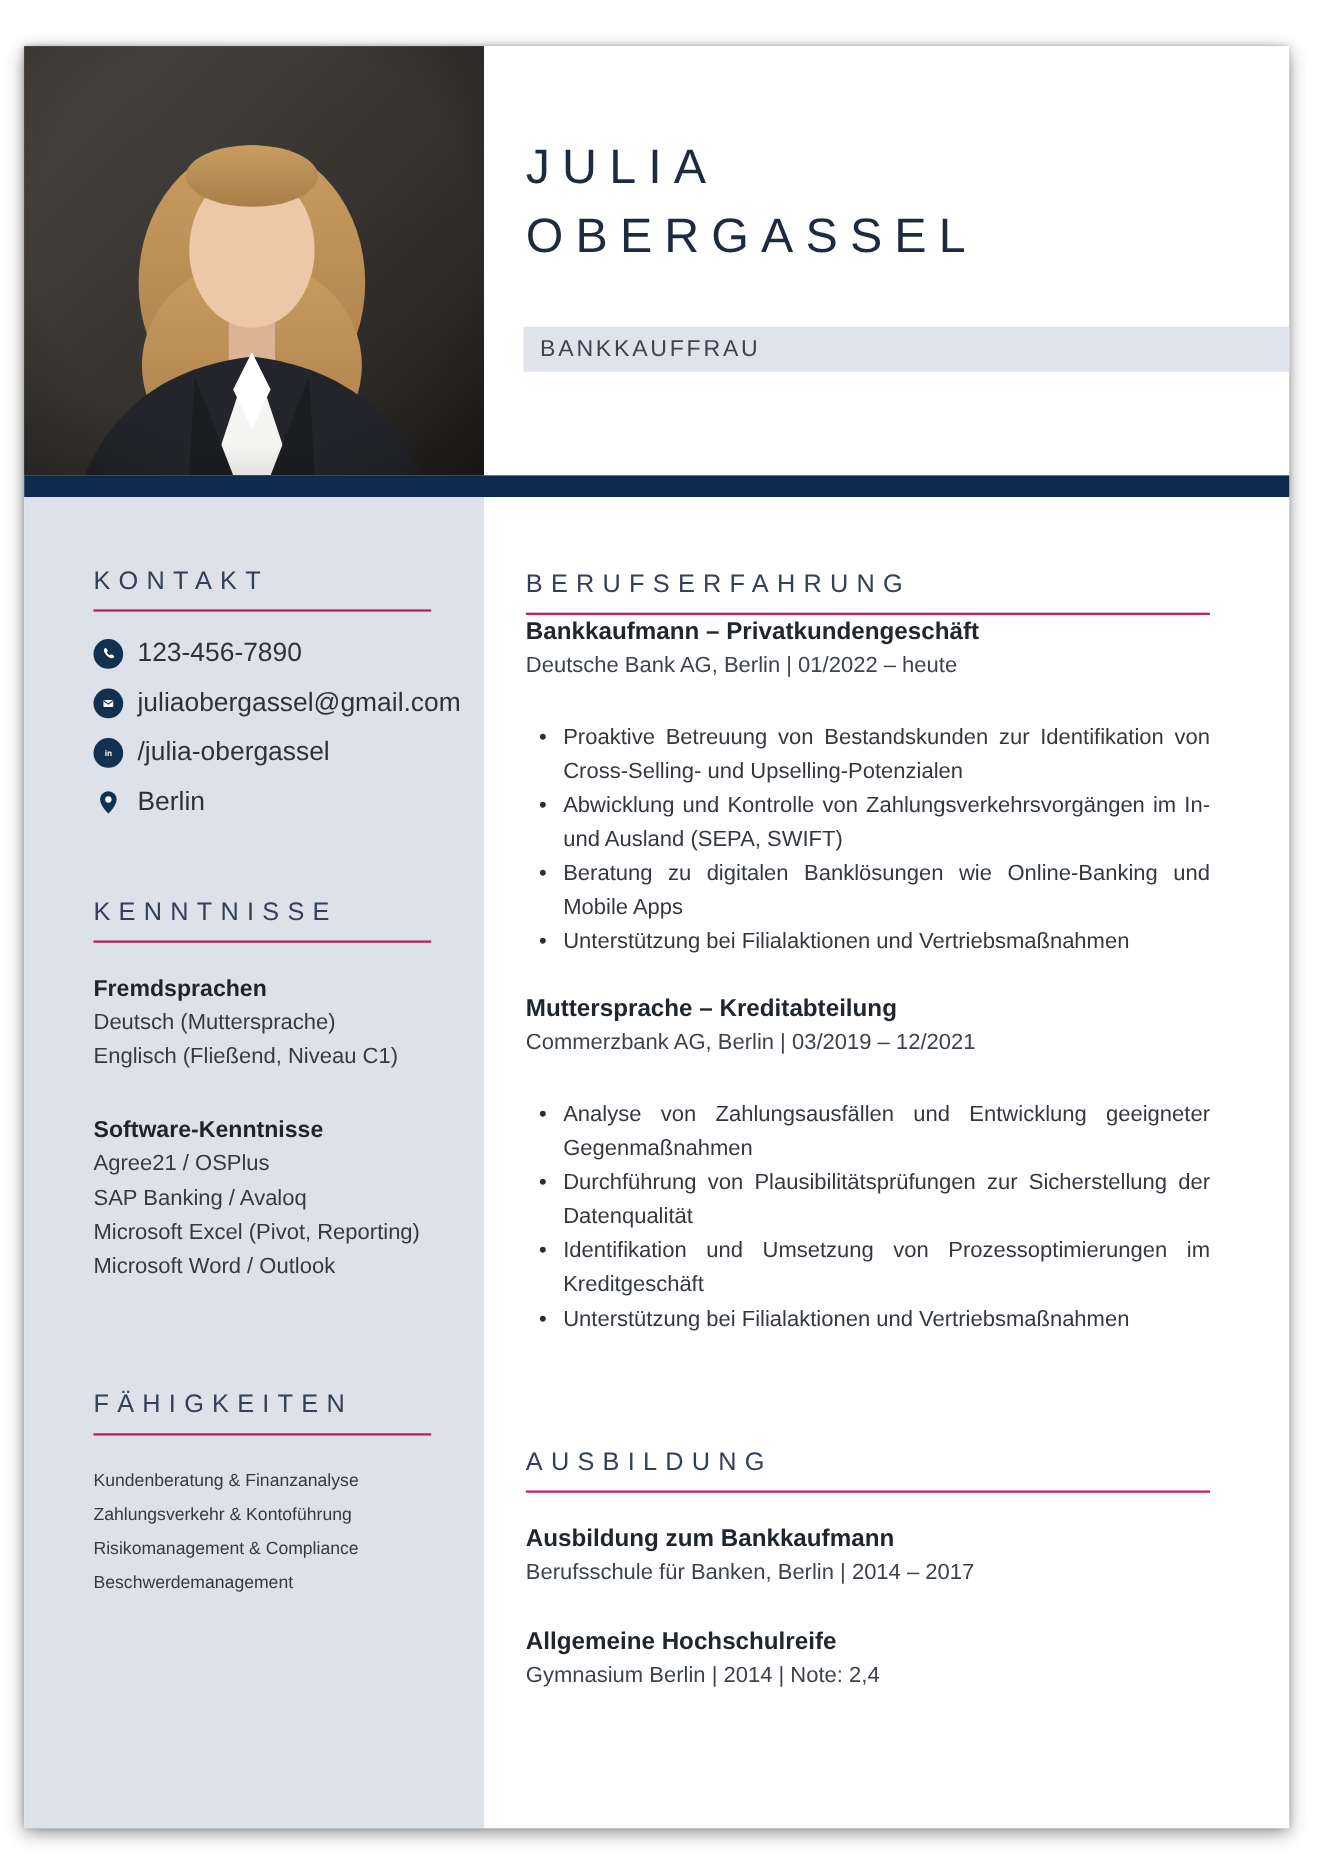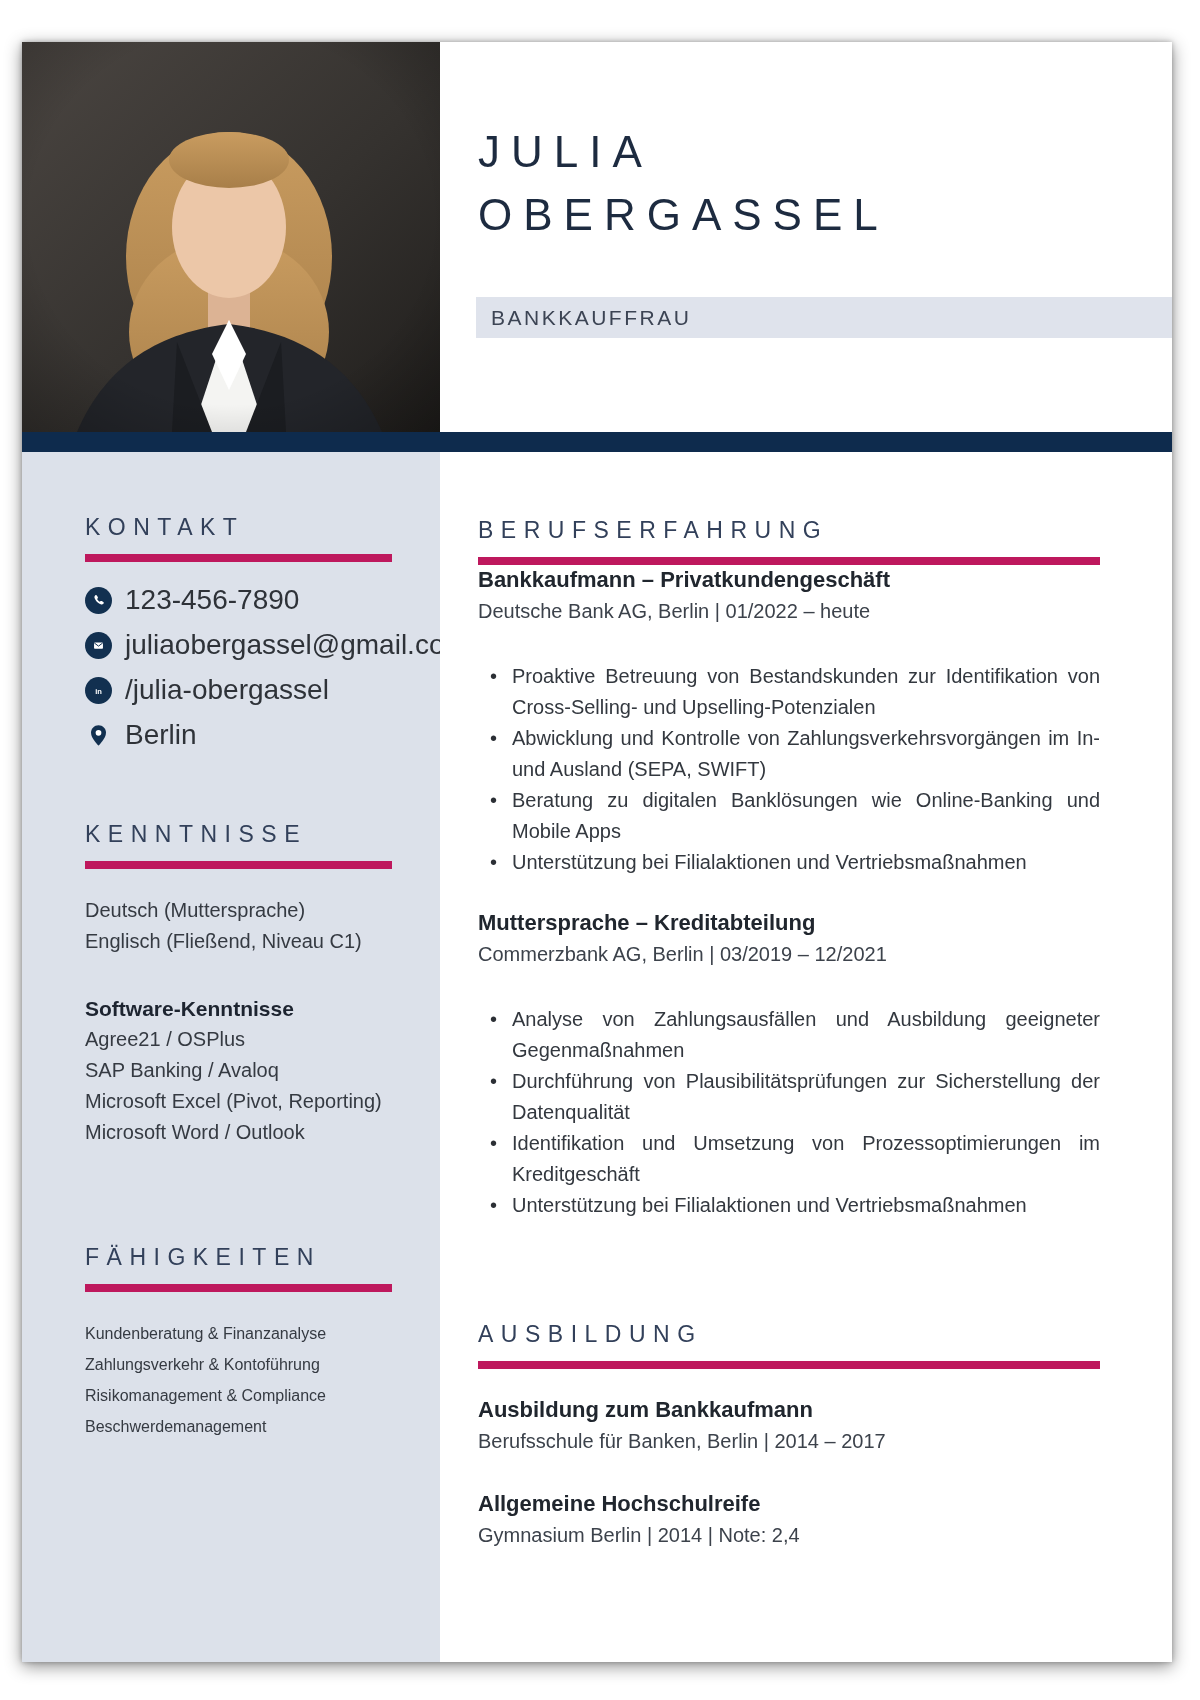--- a/index.html
+++ b/index.html
@@ -18,27 +18,27 @@
   .title-bar{position:absolute;left:36px;right:0;top:255px;height:41px;background:#dfe3ec;
     display:flex;align-items:center;}
   .title-bar span{padding-left:15px;font-size:21px;letter-spacing:2.5px;color:#3c4454;}
   .divider{height:20px;background:#0e2b4d;flex:0 0 auto;}
   
   .columns{flex:1;display:flex;min-height:0;}
   .sidebar{width:418px;flex:0 0 auto;background:#dce1ea;padding:62px 48px 40px 63px;box-sizing:border-box;color:#353a42;}
   .main{flex:1;padding:65px 72px 40px 38px;box-sizing:border-box;background:#fff;color:#33383f;}
   
   .sec-h{margin:0;font-size:23px;font-weight:400;letter-spacing:7.5px;color:#32405a;
-    padding-bottom:14px;border-bottom:8px solid #be185d;line-height:26px;white-space:nowrap;}
+    padding-bottom:14px;border-bottom:2px solid #be185d;line-height:26px;white-space:nowrap;}
   
   .contact-list{list-style:none;margin:24px 0 0 0;padding:0;}
   .contact-list li{display:flex;align-items:center;margin-bottom:17px;height:28px;}
   .cicon{width:27px;height:27px;flex:0 0 auto;display:flex;align-items:center;justify-content:center;}
   .cicon .disc{width:27px;height:27px;border-radius:50%;background:#123050;display:flex;align-items:center;justify-content:center;}
-  .clabel{margin-left:13px;font-size:28px;color:#2e3238;white-space:nowrap;}
+  .clabel{margin-left:13px;font-size:24px;color:#2e3238;white-space:nowrap;}
   .side-sec-knowledge{margin-top:72px;}
   .side-sec-skills{margin-top:96px;}
   .kgroup{margin-top:26px;}
   .kgroup + .kgroup{margin-top:36px;}
   .kgroup h3{margin:0;font-size:21px;font-weight:700;color:#1d2430;line-height:31px;}
   .kgroup div{font-size:20px;line-height:31px;color:#353a42;}
   .skill-list{list-style:none;margin:26px 0 0 0;padding:0;font-size:16px;line-height:31px;color:#353a42;}
   
   .job{}
   .job + .job{margin-top:30px;}
@@ -149,20 +149,21 @@
                   </svg>
               </span>
               <span class="clabel">Berlin</span>
             </li>
           </ul>
         </section>
 
         <section class="side-sec-knowledge">
           <h2 class="sec-h">KENNTNISSE</h2>
           <div class="kgroup">
+            <h3>Fremdsprachen</h3>
             <div>Deutsch (Muttersprache)</div>
             <div>Englisch (Fließend, Niveau C1)</div>
           </div>
           <div class="kgroup">
             <h3>Software-Kenntnisse</h3>
             <div>Agree21 / OSPlus</div>
             <div>SAP Banking / Avaloq</div>
             <div>Microsoft Excel (Pivot, Reporting)</div>
             <div>Microsoft Word / Outlook</div>
           </div>
@@ -193,21 +194,21 @@
               <li>Abwicklung und Kontrolle von Zahlungsverkehrsvorgängen im In- und Ausland (SEPA, SWIFT)</li>
               <li>Beratung zu digitalen Banklösungen wie Online-Banking und Mobile Apps</li>
               <li>Unterstützung bei Filialaktionen und Vertriebsmaßnahmen</li>
             </ul>
           </div>
 
           <div class="job">
             <h3>Muttersprache – Kreditabteilung</h3>
             <div class="meta">Commerzbank AG, Berlin | 03/2019 – 12/2021</div>
             <ul class="bullets">
-              <li>Analyse von Zahlungsausfällen und Ausbildung geeigneter Gegenmaßnahmen</li>
+              <li>Analyse von Zahlungsausfällen und Entwicklung geeigneter Gegenmaßnahmen</li>
               <li>Durchführung von Plausibilitätsprüfungen zur Sicherstellung der Datenqualität</li>
               <li>Identifikation und Umsetzung von Prozessoptimierungen im Kreditgeschäft</li>
               <li>Unterstützung bei Filialaktionen und Vertriebsmaßnahmen</li>
             </ul>
           </div>
         </section>
 
         <section class="section-education">
           <h2 class="sec-h">AUSBILDUNG</h2>
 

